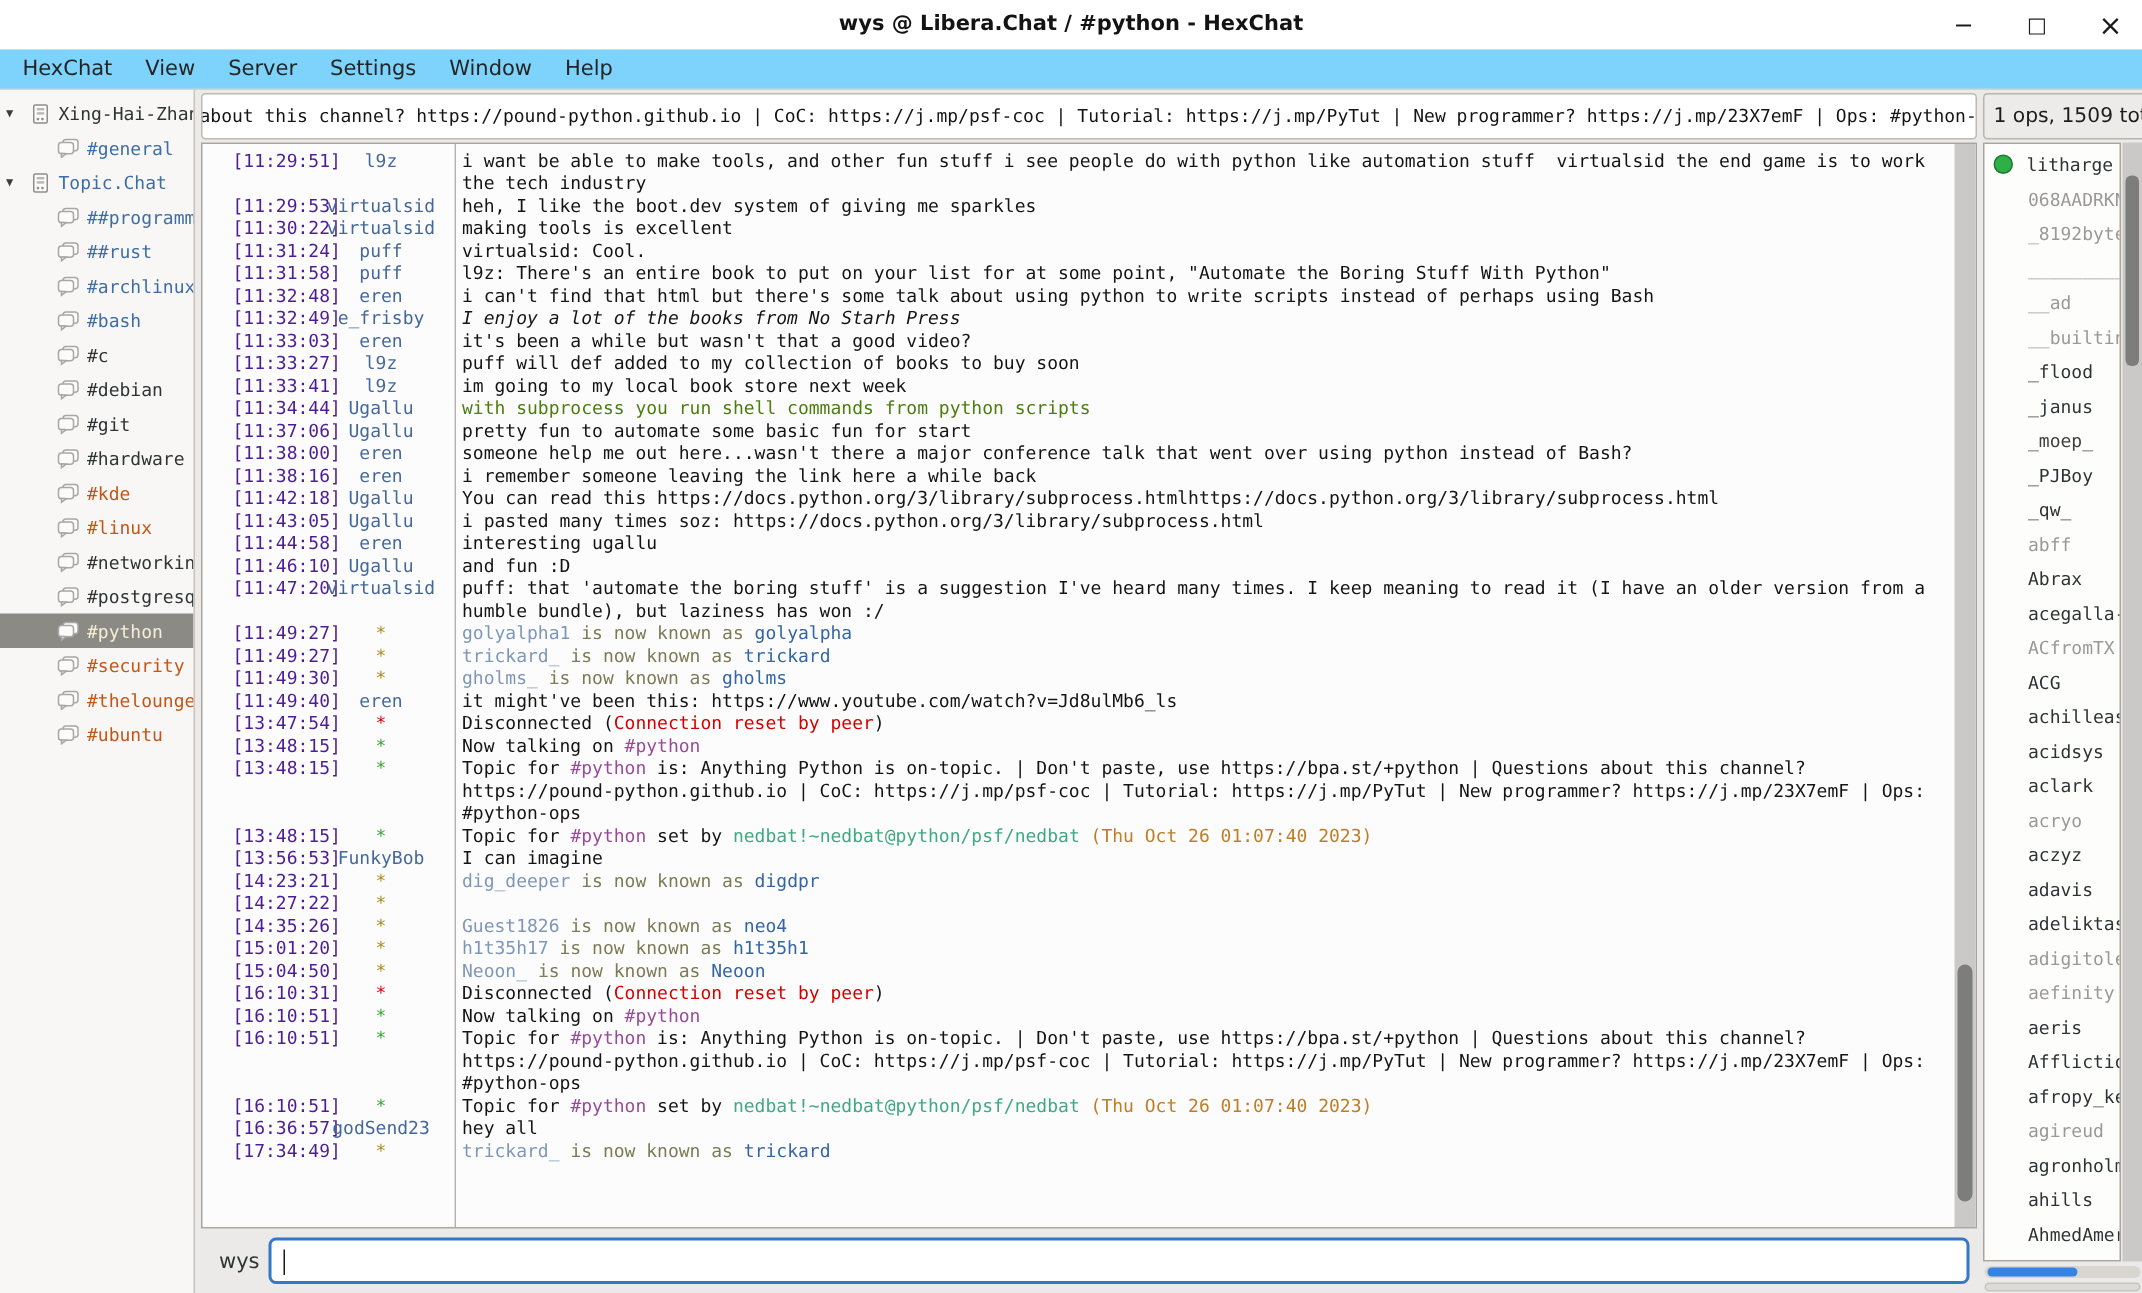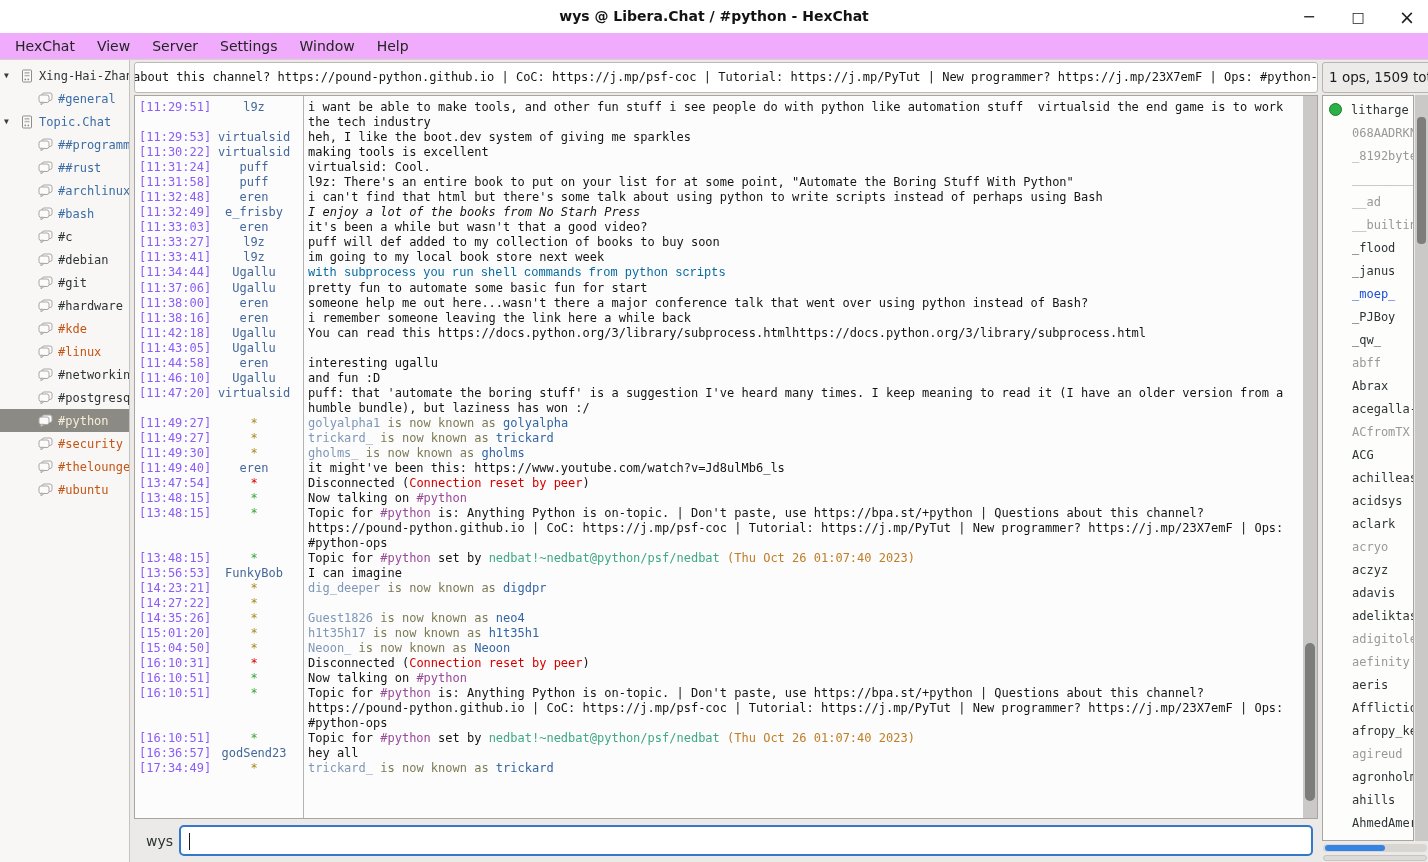--- a/index.html
+++ b/index.html
@@ -5,21 +5,21 @@
   * { margin:0; padding:0; box-sizing:border-box; }
   html,body { width:1428px; height:862px; overflow:hidden; background:#ebeae8;
               font-family:"DejaVu Sans", sans-serif; }
   .titlebar { position:absolute; left:0; top:0; width:1428px; height:33px; background:#ffffff; }
   .title { position:absolute; left:0; right:0; top:0; height:33px; line-height:33px;
            text-align:center; font-size:14px; font-weight:bold; color:#131313; }
   .winctrls { position:absolute; right:10px; top:0; height:33px; display:flex; align-items:center; gap:27px; }
   .wbtn { width:22px; text-align:center; font-size:16px; color:#1a1a1a; cursor:default; }
   .wbtn.max { font-size:14px; }
   .wbtn.close { font-size:19px; }
-  .menubar { position:absolute; left:0; top:33px; width:1428px; height:27px; background:#f0abfc;
+  .menubar { position:absolute; left:0; top:33px; width:1428px; height:27px; background:#7dd3fc;
              border-bottom:1px solid #d5d1cc; display:flex; align-items:flex-start; padding-left:4px; }
   .menu-item { font-size:14px; color:#242424; padding:0 11px; line-height:26px; }
 
   .sidebar { position:absolute; left:0; top:60px; width:130px; height:802px; background:#f8f7f5;
              border-right:1px solid #c6c3bf; overflow:hidden; }
   .tree { padding-top:4px; font-family:"DejaVu Sans Mono", monospace; font-size:12px; }
   .tree-row { height:23px; display:flex; align-items:center; padding-left:4px; white-space:pre; overflow:hidden; }
   .tree-row.selected { background:#8c8a85; }
   .expander { width:16px; font-size:8px; color:#3c3c3c; flex:none; }
   .ch-indent { width:34px; flex:none; }
@@ -29,21 +29,21 @@
   .topicbar { position:absolute; left:134px; top:62px; width:1184px; height:31px; background:#ffffff;
               border:1px solid #bdb9b4; border-radius:3px; overflow:hidden; }
   .topic-text { display:block; margin-left:-4px; padding-left:2px; line-height:29px; white-space:pre;
                 font-family:"DejaVu Sans Mono", monospace; font-size:12px; color:#141414; }
 
   .chatarea { position:absolute; left:134px; top:95px; width:1184px; height:724px; background:#fcfcfc;
               border:1px solid #aaa69f; overflow:hidden; }
   .chatlines { position:absolute; left:0; top:0; right:14px; bottom:0; padding-top:4px; overflow:hidden; }
   .vline { position:absolute; left:168px; top:0; bottom:0; width:1px; background:#b5b3b0; }
   .msgrow { display:flex; font-family:"DejaVu Sans Mono", monospace; font-size:12px; line-height:15px; }
-  .ts { flex:none; width:74px; padding-left:4px; color:#8b5cf6; white-space:pre; }
+  .ts { flex:none; width:74px; padding-left:20px; color:#4c1d95; white-space:pre; }
   .nick { flex:none; width:90px; text-align:center; white-space:pre; overflow:hidden; }
   .msg { flex:1; padding:0 8px 0 9px; white-space:pre-wrap; }
   .chat-scroll { position:absolute; right:0; top:0; width:14px; bottom:0; background:#cbc9c7; }
   .chat-thumb { position:absolute; left:2px; width:10px; top:547px; height:158px; background:#7d7d7b; border-radius:5px; }
 
   .input-label { position:absolute; left:146px; top:826px; height:30px; line-height:30px;
                  font-size:14px; color:#2e3436; }
   .input-box { position:absolute; left:179px; top:825px; width:1134px; height:31px; background:#ffffff;
                border:2px solid #3478c8; border-radius:5px; }
   .caret { position:absolute; left:8px; top:6px; width:1px; height:17px; background:#1a1a1a; }
@@ -241,21 +241,21 @@
         <span class="msg"><span style="color: rgb(20, 20, 20);">puff will def added to my collection of books to buy soon</span></span>
       </div>
       <div class="msgrow">
         <span class="ts">[11:33:41]</span>
         <span class="nick" style="color: rgb(68, 104, 154);">l9z</span>
         <span class="msg"><span style="color: rgb(20, 20, 20);">im going to my local book store next week</span></span>
       </div>
       <div class="msgrow">
         <span class="ts">[11:34:44]</span>
         <span class="nick" style="color: rgb(68, 104, 154);">Ugallu</span>
-        <span class="msg"><span style="color: #0369a1; font-family: Liberation Mono, monospace;">with subprocess you run shell commands from python scripts</span></span>
+        <span class="msg"><span style="color: #4d7c0f;">with subprocess you run shell commands from python scripts</span></span>
       </div>
       <div class="msgrow">
         <span class="ts">[11:37:06]</span>
         <span class="nick" style="color: rgb(68, 104, 154);">Ugallu</span>
         <span class="msg"><span style="color: rgb(20, 20, 20);">pretty fun to automate some basic fun for start</span></span>
       </div>
       <div class="msgrow">
         <span class="ts">[11:38:00]</span>
         <span class="nick" style="color: rgb(68, 104, 154);">eren</span>
         <span class="msg"><span style="color: rgb(20, 20, 20);">someone help me out here...wasn't there a major conference talk that went over using python instead of Bash?</span></span>
@@ -266,20 +266,21 @@
         <span class="msg"><span style="color: rgb(20, 20, 20);">i remember someone leaving the link here a while back</span></span>
       </div>
       <div class="msgrow">
         <span class="ts">[11:42:18]</span>
         <span class="nick" style="color: rgb(68, 104, 154);">Ugallu</span>
         <span class="msg"><span style="color: rgb(20, 20, 20);">You can read this https://docs.python.org/3/library/subprocess.htmlhttps://docs.python.org/3/library/subprocess.html</span></span>
       </div>
       <div class="msgrow">
         <span class="ts">[11:43:05]</span>
         <span class="nick" style="color: rgb(68, 104, 154);">Ugallu</span>
+        <span class="msg"><span style="color: rgb(20, 20, 20);">i pasted many times soz: https://docs.python.org/3/library/subprocess.html</span></span>
       </div>
       <div class="msgrow">
         <span class="ts">[11:44:58]</span>
         <span class="nick" style="color: rgb(68, 104, 154);">eren</span>
         <span class="msg"><span style="color: rgb(20, 20, 20);">interesting ugallu</span></span>
       </div>
       <div class="msgrow">
         <span class="ts">[11:46:10]</span>
         <span class="nick" style="color: rgb(68, 104, 154);">Ugallu</span>
         <span class="msg"><span style="color: rgb(20, 20, 20);">and fun :D</span></span>
@@ -405,21 +406,21 @@
 </div>
 <div class="userlist">
     <div class="user-row"><span class="op-dot"></span><span style="color: rgb(46, 52, 54);">litharge</span></div>
     <div class="user-row"><span class="no-dot"></span><span style="color: rgb(154, 153, 150);">068AADRKN</span></div>
     <div class="user-row"><span class="no-dot"></span><span style="color: rgb(154, 153, 150);">_8192byte</span></div>
     <div class="user-row"><span class="no-dot"></span><span style="color: rgb(154, 153, 150);">_________</span></div>
     <div class="user-row"><span class="no-dot"></span><span style="color: rgb(154, 153, 150);">__ad</span></div>
     <div class="user-row"><span class="no-dot"></span><span style="color: rgb(154, 153, 150);">__builtin</span></div>
     <div class="user-row"><span class="no-dot"></span><span style="color: rgb(46, 52, 54);">_flood</span></div>
     <div class="user-row"><span class="no-dot"></span><span style="color: rgb(46, 52, 54);">_janus</span></div>
-    <div class="user-row"><span class="no-dot"></span><span style="color: #1d4ed8;">_moep_</span></div>
+    <div class="user-row"><span class="no-dot"></span><span style="color: #404040;">_moep_</span></div>
     <div class="user-row"><span class="no-dot"></span><span style="color: rgb(46, 52, 54);">_PJBoy</span></div>
     <div class="user-row"><span class="no-dot"></span><span style="color: rgb(46, 52, 54);">_qw_</span></div>
     <div class="user-row"><span class="no-dot"></span><span style="color: rgb(154, 153, 150);">abff</span></div>
     <div class="user-row"><span class="no-dot"></span><span style="color: rgb(46, 52, 54);">Abrax</span></div>
     <div class="user-row"><span class="no-dot"></span><span style="color: rgb(46, 52, 54);">acegalla-</span></div>
     <div class="user-row"><span class="no-dot"></span><span style="color: rgb(154, 153, 150);">ACfromTX</span></div>
     <div class="user-row"><span class="no-dot"></span><span style="color: rgb(46, 52, 54);">ACG</span></div>
     <div class="user-row"><span class="no-dot"></span><span style="color: rgb(46, 52, 54);">achilleas</span></div>
     <div class="user-row"><span class="no-dot"></span><span style="color: rgb(46, 52, 54);">acidsys</span></div>
     <div class="user-row"><span class="no-dot"></span><span style="color: rgb(46, 52, 54);">aclark</span></div>

